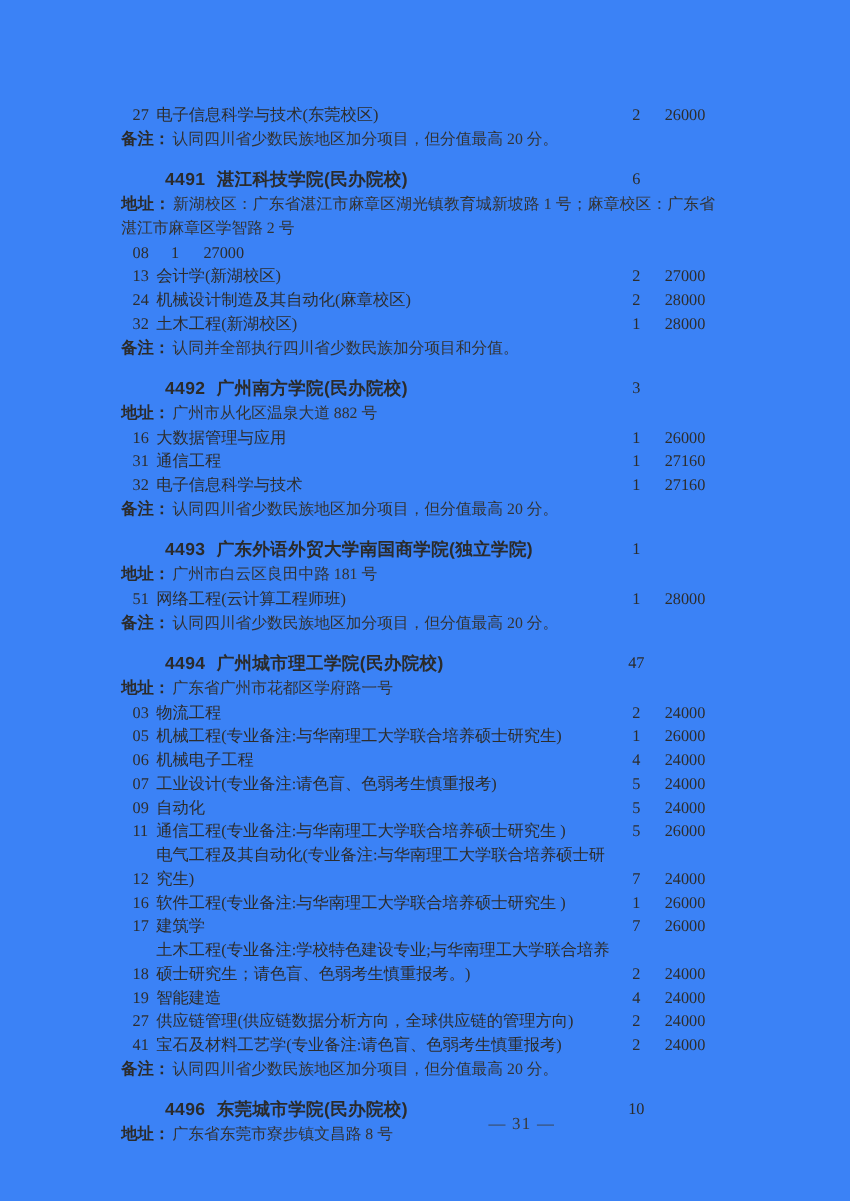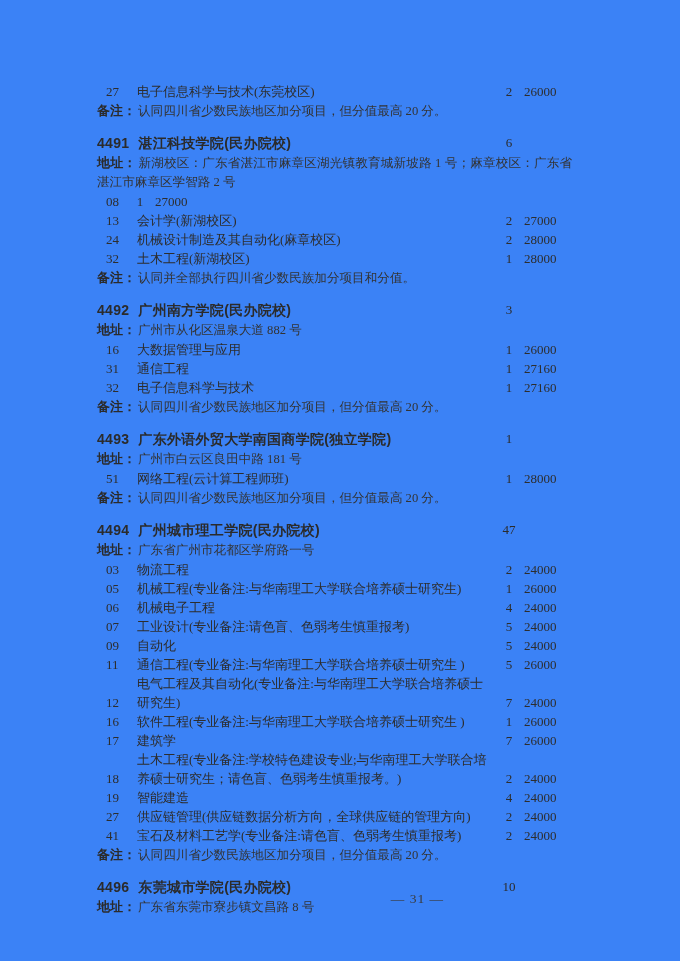--- a/index.html
+++ b/index.html
@@ -22,47 +22,48 @@
   }
   
   .school{margin-top:12px;}
   .school.first{margin-top:0;}
   .school-header{
     display:flex;align-items:flex-start;
     font-family:"Liberation Sans","DejaVu Sans",sans-serif;
     font-weight:700;font-size:14px;line-height:20px;
     color:#2b2b2b;
     letter-spacing:0.3px;
+    margin-left:35px;
   }
   .sh-left{flex:1 1 auto;display:flex;}
   .s-code{margin-right:9px;}
   .s-total{
     font-family:"Liberation Serif","DejaVu Serif",serif;
     font-weight:400;font-size:13px;letter-spacing:0;
   }
   
   .col-count{flex:none;width:30px;text-align:center;}
-  .col-tuition{flex:none;width:48px;text-align:left;}
+  .col-tuition{flex:none;width:48px;text-align:center;}
   
   .addr,.remark{
     font-size:12.6px;line-height:19px;color:#333333;
     text-align:justify;
   }
   .lab{
     font-family:"Liberation Sans","DejaVu Sans",sans-serif;
     font-weight:700;font-size:13px;color:#2b2b2b;
     margin-right:2px;
   }
   
   .major-row{
     display:flex;align-items:flex-end;
     font-size:13px;line-height:19px;color:#2d2d2d;
   }
   .m-code{flex:none;padding-left:9px;width:19px;}
-  .m-name{flex:1 1 auto;margin-left:12px;}
+  .m-name{flex:1 1 auto;margin-left:0;}
   
   .page-number{
     position:absolute;
     top:891px;left:0;
     width:548px;
     box-sizing:border-box;
     padding-right:104px;
     text-align:right;
     font-size:13.5px;
     color:#3a3a3a;

